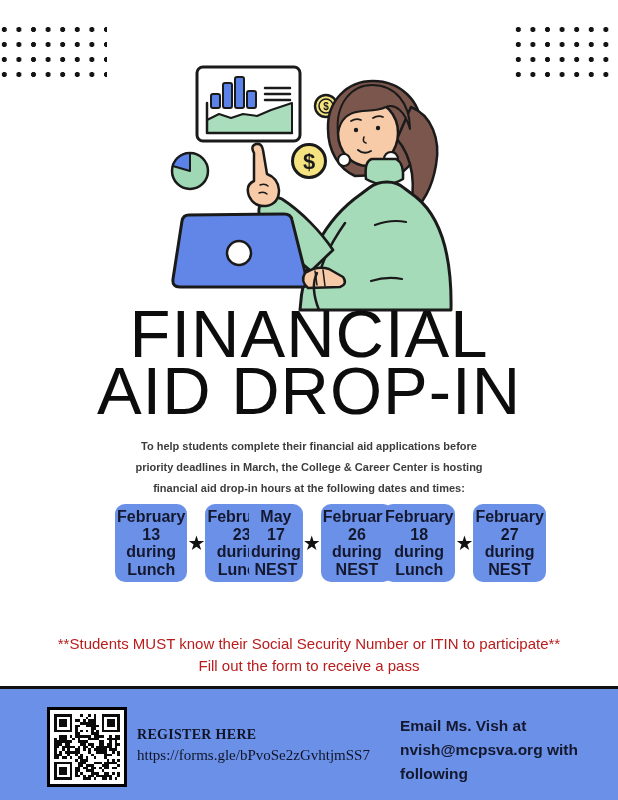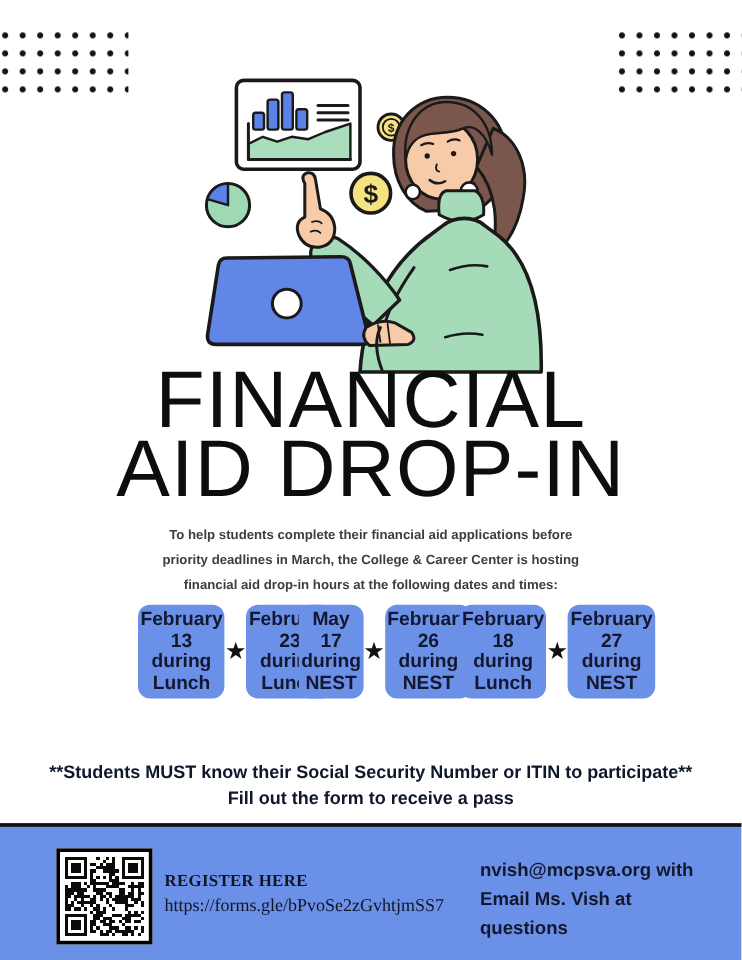--- a/index.html
+++ b/index.html
@@ -38,21 +38,21 @@
     width:120px;box-sizing:border-box;padding:4px 2px;border-radius:10px;
     background:var(--accent-blue,#6B90E8);color:var(--dark-navy-text,#14182E);
     font-size:16px;font-weight:bold;line-height:17.5px;text-align:center;
   }
   .star{
     font-size:20px;line-height:20px;color:#111;margin:4px 0 5px 0;
   }
   
   .notes{
     position:absolute;left:0;right:0;top:633px;text-align:center;
-    font-size:15px;line-height:22px;color:#0f172a;font-weight:700;
+    font-size:15px;line-height:22px;color:#b91c1c;font-weight:400;
   }
   
   .bottom-bar{
     position:absolute;left:0;right:0;bottom:0;height:111px;
     background:var(--accent-blue,#6B90E8);border-top:3px solid #101010;
   }
   .qr-block{
     position:absolute;left:47px;top:18px;width:66px;height:66px;
     background:#ffffff;border:3px solid #000;padding:4px;
   }
@@ -539,19 +539,19 @@
           <rect x="19" y="24" width="1" height="1"></rect>
           <rect x="21" y="24" width="1" height="1"></rect>
           <rect x="23" y="24" width="1" height="1"></rect>
         </svg>
     </div>
     <div class="register-block">
       <div class="register-label">REGISTER HERE</div>
       <div class="register-url">https://forms.gle/bPvoSe2zGvhtjmSS7</div>
     </div>
     <div class="contact-block">
+      <div>Email Ms. Vish at</div>
       <div>nvish@mcpsva.org with</div>
-      <div>Email Ms. Vish at</div>
-      <div>questions</div>
+      <div>following</div>
     </div>
   </div>
 
 </div>
 
 </body></html>

